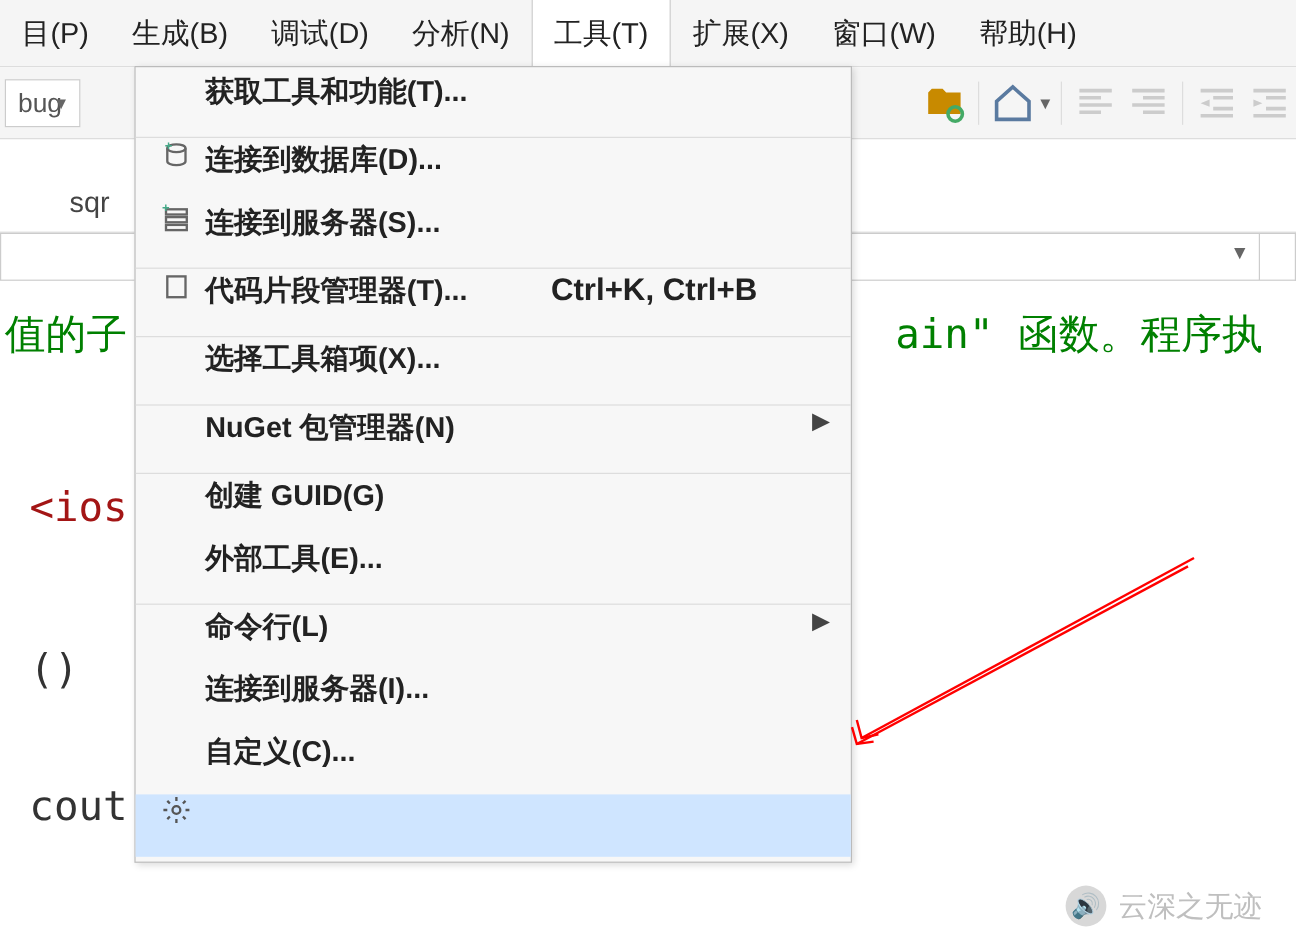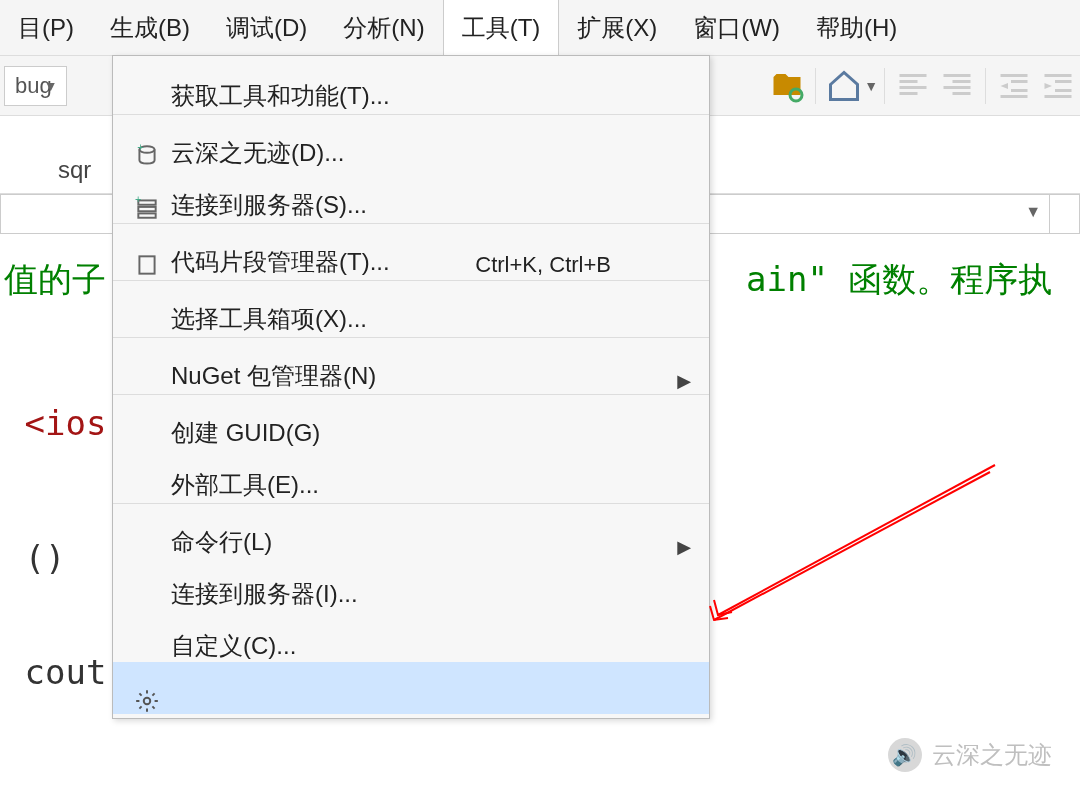--- a/index.html
+++ b/index.html
@@ -30,24 +30,24 @@
     
     
     .code { position:absolute; top: 234px; left:0; right:0; bottom:0; font-family: Consolas, monospace; font-size: 34px; line-height: 1.6; color:#222; padding-top: 18px;}
     .code .ln { padding-left: 4px; white-space: pre;}
     .grn { color: #008000; }
     .red { color: #a31515; }
     .brk { color:#333; }
     
     
     .dd-menu { position: absolute; top: 55px; left: 112px; width: 598px; background: #f7f7f7; border: 1px solid #bbb; box-shadow: 2px 2px 6px rgba(0,0,0,.15); padding: 4px 0; }
-    .dd-row { display:flex; align-items:flex-end; height: 52px; padding: 0 18px 0 10px; font-size: 24px; color:#222; cursor:default;}
+    .dd-row { display:flex; align-items:flex-start; height: 52px; padding: 0 18px 0 10px; font-size: 24px; color:#222; cursor:default;font-weight:bold;}
     .dd-row .ricon { width: 48px; display:flex; justify-content:center; color:#666; font-size: 24px;}
     .dd-row .rlabel { flex:1; }
-    .dd-row .rshort { font-size: 22px; color:#222; margin-right: 80px;}
+    .dd-row .rshort { font-size: 26px; color:#222; margin-right: 60px;}
     .dd-row .rarrow { color:#444; font-size:18px;}
     .dd-sep { height:1px; background:#ddd; margin: 2px 0; }
     .dd-row.hl { background: #cfe5ff; }
     
     .ricon svg { width: 26px; height: 26px; }
     
     
     .arrow-annot { position:absolute; pointer-events:none;}
     
     
@@ -140,21 +140,21 @@
   </div>
   <div class="dd-sep"></div>
   <div class="dd-row">
     <span class="ricon">
       <svg viewBox="0 0 24 24">
           <ellipse cx="12" cy="6" rx="7" ry="3" fill="none" stroke="#666" stroke-width="1.8"></ellipse>
           <path d="M5 6v10c0 1.7 3 3 7 3s7-1.3 7-3V6" fill="none" stroke="#666" stroke-width="1.8"></path>
           <text x="3" y="7" font-size="10" fill="#4a8">+</text>
         </svg>
     </span>
-    <span class="rlabel">云深之无迹(D)...</span>
+    <span class="rlabel">连接到数据库(D)...</span>
   </div>
   <div class="dd-row">
     <span class="ricon">
       <svg viewBox="0 0 24 24">
           <rect x="4" y="5" width="16" height="4" fill="none" stroke="#666" stroke-width="1.8"></rect>
           <rect x="4" y="11" width="16" height="4" fill="none" stroke="#666" stroke-width="1.8"></rect>
           <rect x="4" y="17" width="16" height="4" fill="none" stroke="#666" stroke-width="1.8"></rect>
           <text x="1" y="7" font-size="10" fill="#4a8">+</text>
         </svg>
     </span>

